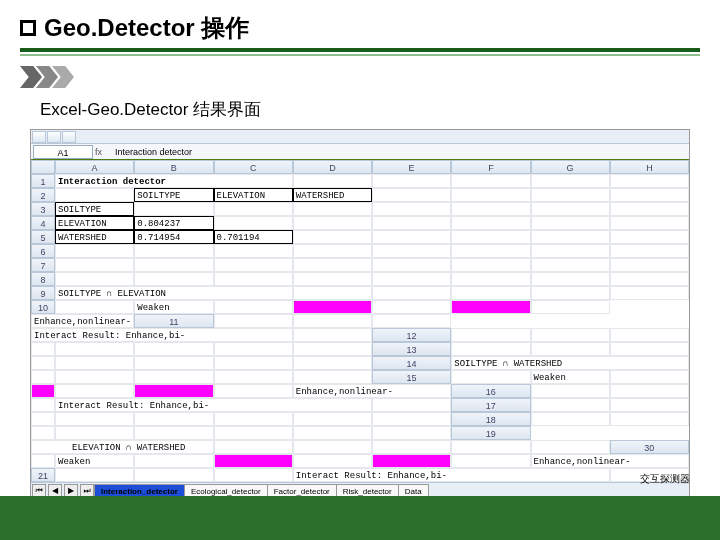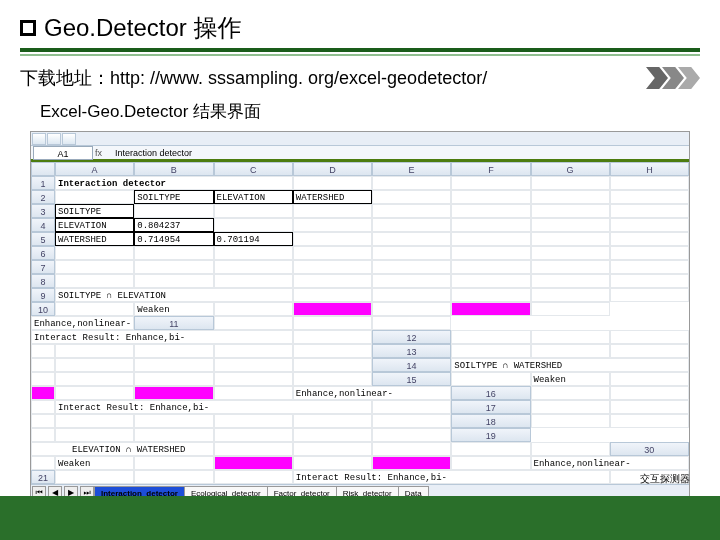--- a/index.html
+++ b/index.html
@@ -1,34 +1,34 @@
 <!DOCTYPE html>
 <html><head>
 <meta charset="utf-8">
 <style>
 *{margin:0;padding:0;box-sizing:border-box;font-family:Arial,"Microsoft YaHei",sans-serif}
 body{width:720px;height:540px;background:#fff;position:relative;overflow:hidden}
 .slide{padding:12px 20px}
 .title-row{display:flex;align-items:center;gap:8px;margin-bottom:4px}
 .bullet{width:16px;height:16px;border:3px solid #000}
-.title{font-size:24px;font-weight:normal}
+.title{font-size:24px;font-weight:bold}
 .hr1{height:4px;background:#1a5c1a;margin-bottom:2px}
 .hr2{height:2px;background:#8fbf8f;margin-bottom:10px}
 .url-row{display:flex;align-items:center;justify-content:space-between;margin-bottom:10px}
 .url-text{font-size:18px}
 .chevrons{display:flex;gap:-2px}
 .chev{width:22px;height:22px;background:#888;clip-path:polygon(0 0,60% 0,100% 50%,60% 100%,0 100%,40% 50%)}
 .chev:nth-child(1){background:#666}
 .chev:nth-child(2){background:#888;margin-left:-6px}
 .chev:nth-child(3){background:#aaa;margin-left:-6px}
 .subtitle{font-size:17px;margin:4px 0 8px 20px}
 .excel-wrap{margin:0 10px;border:1px solid #999;background:#fff;font-size:9px;position:relative}
 .excel-toolbar{height:14px;background:#e8eef6;border-bottom:1px solid #b8c8d8;display:flex;align-items:center}
 .excel-toolbar .tb-btn{width:14px;height:12px;border:1px solid #b8c8d8;margin-left:1px;background:linear-gradient(#fff,#dde8f2)}
-.formula-bar{height:16px;display:flex;align-items:center;border-bottom:3px solid #4d7c0f;background:#f4f7fb}
+.formula-bar{height:16px;display:flex;align-items:center;border-bottom:1px solid #4d7c0f;background:#f4f7fb}
 .namebox{width:60px;height:14px;border:1px solid #9ab;margin:0 2px;background:#fff;text-align:center;font-size:9px;line-height:14px}
 .fx{width:16px;text-align:left;color:#555}
 .fval{flex:1;font-size:9px;padding-left:4px}
 .grid{display:grid;grid-template-columns:24px repeat(8,1fr);background:#fff}
 .colh{background:linear-gradient(#f0f4fa,#dde6f0);border:1px solid #b8c8d8;text-align:center;font-size:9px;height:14px;line-height:14px;color:#446}
 .rowh{background:linear-gradient(#f0f4fa,#dde6f0);border:1px solid #b8c8d8;text-align:center;font-size:9px;height:14px;line-height:14px;color:#446}
 .cell{border:1px solid #e4e8ec;height:14px;font-size:9px;line-height:14px;padding:0 2px;overflow:hidden;white-space:nowrap;font-family:"Courier New",monospace}
 .cell.bold{font-weight:bold}
 .cell.bdr{border:1px solid #000}
 .cell.magenta{background:#f0f}
@@ -43,21 +43,20 @@
 <body>
 
 <div class="slide">
   <div class="title-row">
     <div class="bullet"></div>
     <div class="title">Geo.Detector 操作</div>
   </div>
   <div class="hr1"></div>
   <div class="hr2"></div>
   <div class="url-row">
-    <div class="url-text">下载地址：http: //www. sssampling. org/excel-geodetector/</div>
     <div class="chevrons">
       <div class="chev"></div>
       <div class="chev"></div>
       <div class="chev"></div>
     </div>
   </div>
   <div class="subtitle">Excel-Geo.Detector 结果界面</div>
 
   <div class="excel-wrap">
     <div class="excel-toolbar">

